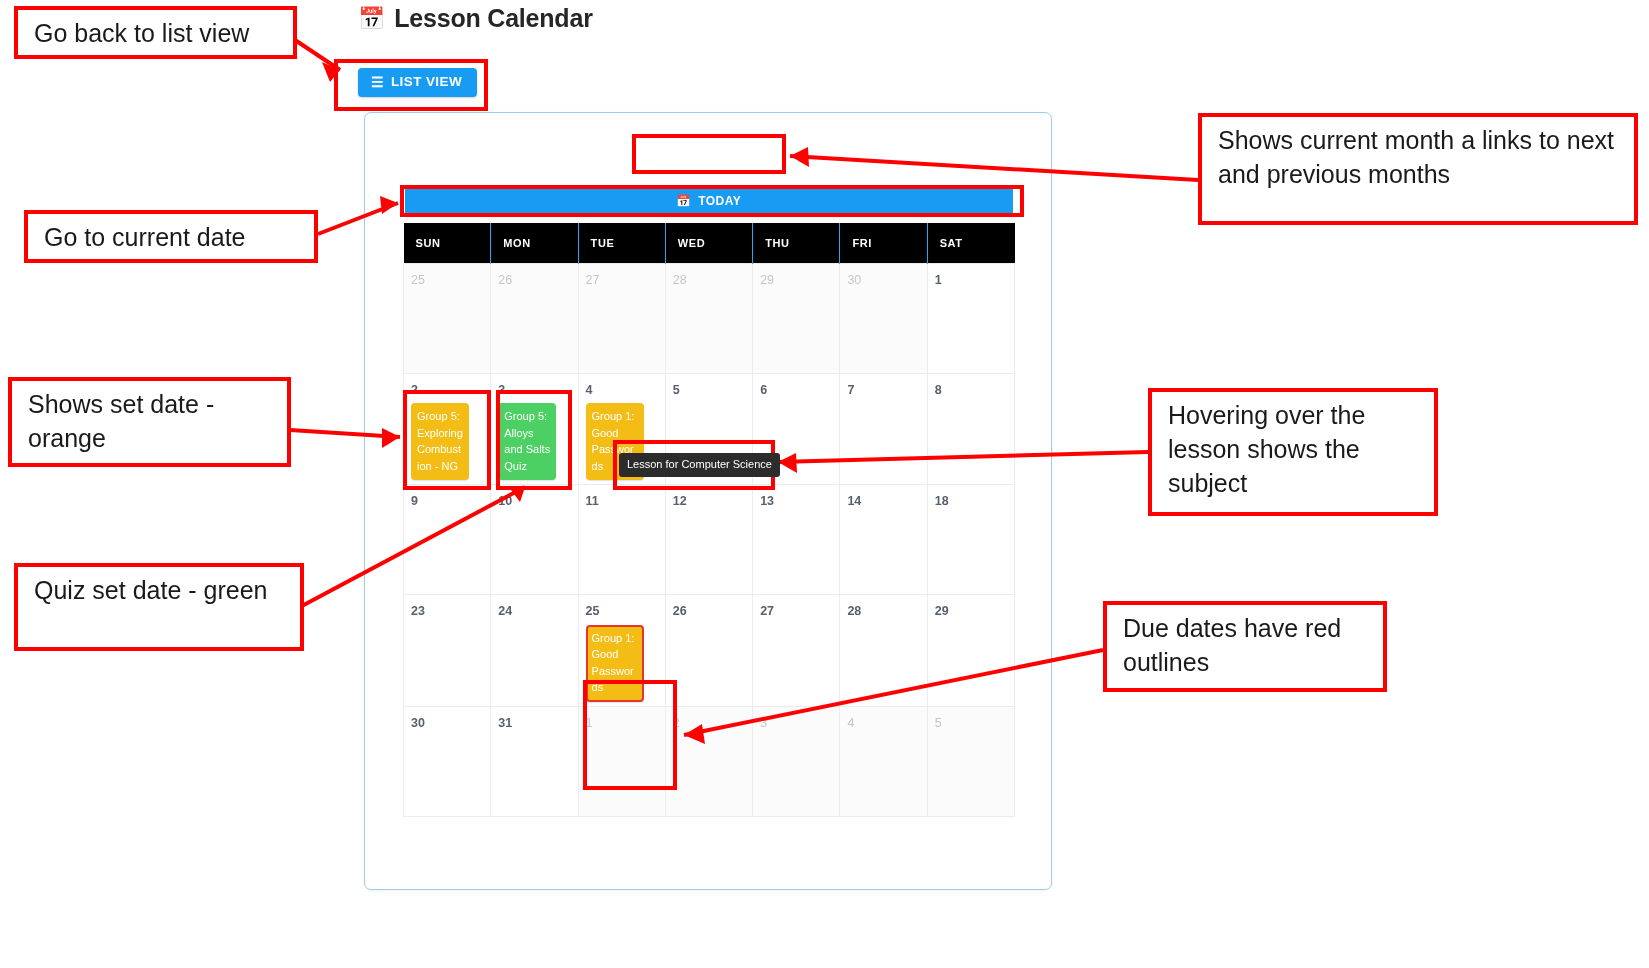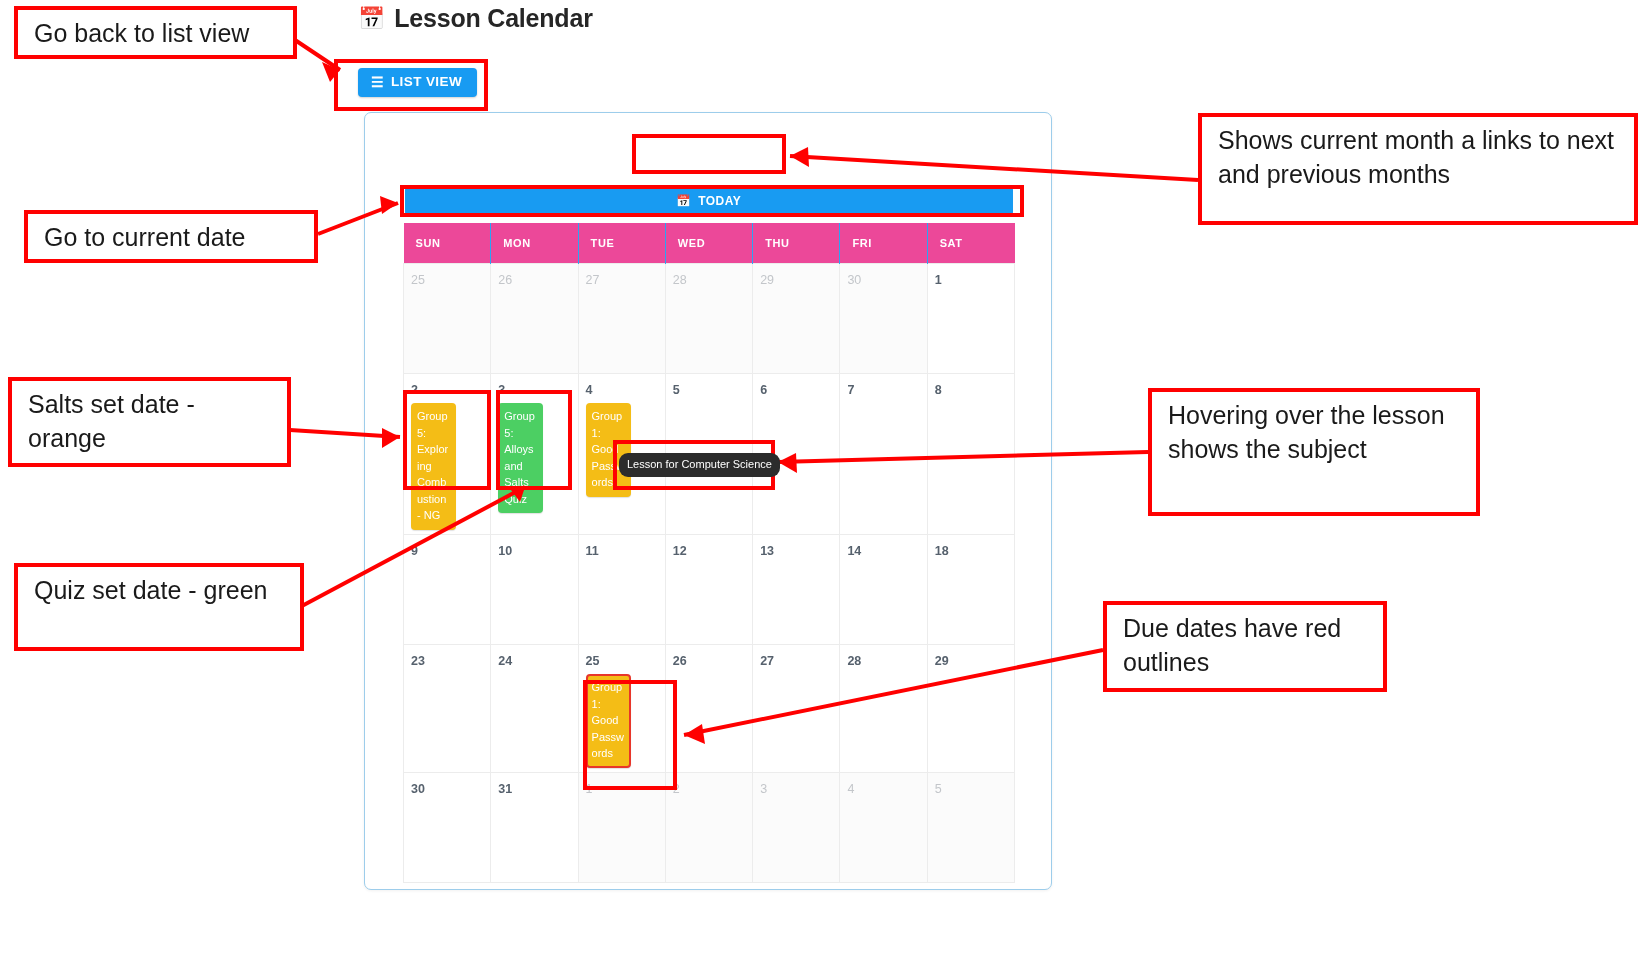--- a/index.html
+++ b/index.html
@@ -103,21 +103,21 @@
   }
 
   .cal-grid {
     position: absolute;
     left: 38px; top: 110px;
     width: 612px;
     border-collapse: collapse;
     table-layout: fixed;
   }
   .cal-grid th {
-    background: #ec4899;
+    background: #000000;
     color: #ffffff;
     font-size: 11px;
     font-weight: bold;
     letter-spacing: 0.6px;
     height: 40px;
     text-align: left;
     padding-left: 12px;
     border-right: 1px solid #2aa4f4;
     box-sizing: border-box;
   }
@@ -138,21 +138,21 @@
     font-weight: bold;
     color: #56616d;
     line-height: 1;
     display: block;
     margin-bottom: 7px;
   }
   td.muted .daynum { color: #c3c6ca; font-weight: normal; }
 
   
   .event {
-    width: 45px;
+    width: 58px;
     border-radius: 4px;
     color: #ffffff;
     font-size: 11px;
     line-height: 16.5px;
     padding: 5px 6px 6px 6px;
     box-sizing: border-box;
     cursor: pointer;
     word-break: break-word;
     box-shadow: 0 1px 1px rgba(0,0,0,.12);
   }
@@ -160,21 +160,21 @@
   .event.quiz   { background: #4ccf63; }
   .event.due    { border: 2px solid #e8362a; padding: 3px 4px 4px 4px; }
 
   .tooltip {
     position: absolute;
     background: #2c2c2c;
     color: #ffffff;
     font-size: 11px;
     line-height: 1;
     padding: 6px 8px 7px 8px;
-    border-radius: 9px;
+    border-radius: 3px;
     white-space: nowrap;
     z-index: 40;
   }
 
   
   .ann {
     position: absolute;
     border: 4px solid #ff0000;
     background: #ffffff;
     color: #1a1a1a;
@@ -384,21 +384,21 @@
     <polygon points="790,156 808,147 809,167"></polygon>
     <polygon points="778,462 796,453 797,473"></polygon>
     <polygon points="684,735 702,724 705,744"></polygon>
   </g>
 </svg>
 
 <div class="ann" style="left:14px; top:6px; width:283px; height:53px;">Go back to list view</div>
 
 <div class="ann" style="left:24px; top:210px; width:294px; height:53px;">Go to current date</div>
 
-<div class="ann" style="left:8px; top:377px; width:283px; height:90px;">Salts set date - orange</div>
+<div class="ann" style="left:8px; top:377px; width:283px; height:90px;">Shows set date - orange</div>
 
 <div class="ann" style="left:14px; top:563px; width:290px; height:88px;">Quiz set date - green</div>
 
 <div class="ann" style="left:1198px; top:113px; width:440px; height:112px;">Shows current month a links to next and previous months</div>
 
-<div class="ann" style="left:1148px; top:388px; width:332px; height:128px;">Hovering over the lesson shows the subject</div>
+<div class="ann" style="left:1148px; top:388px; width:290px; height:128px;">Hovering over the lesson shows the subject</div>
 
 <div class="ann" style="left:1103px; top:601px; width:284px; height:91px;">Due dates have red outlines</div>
 
 </body></html>

